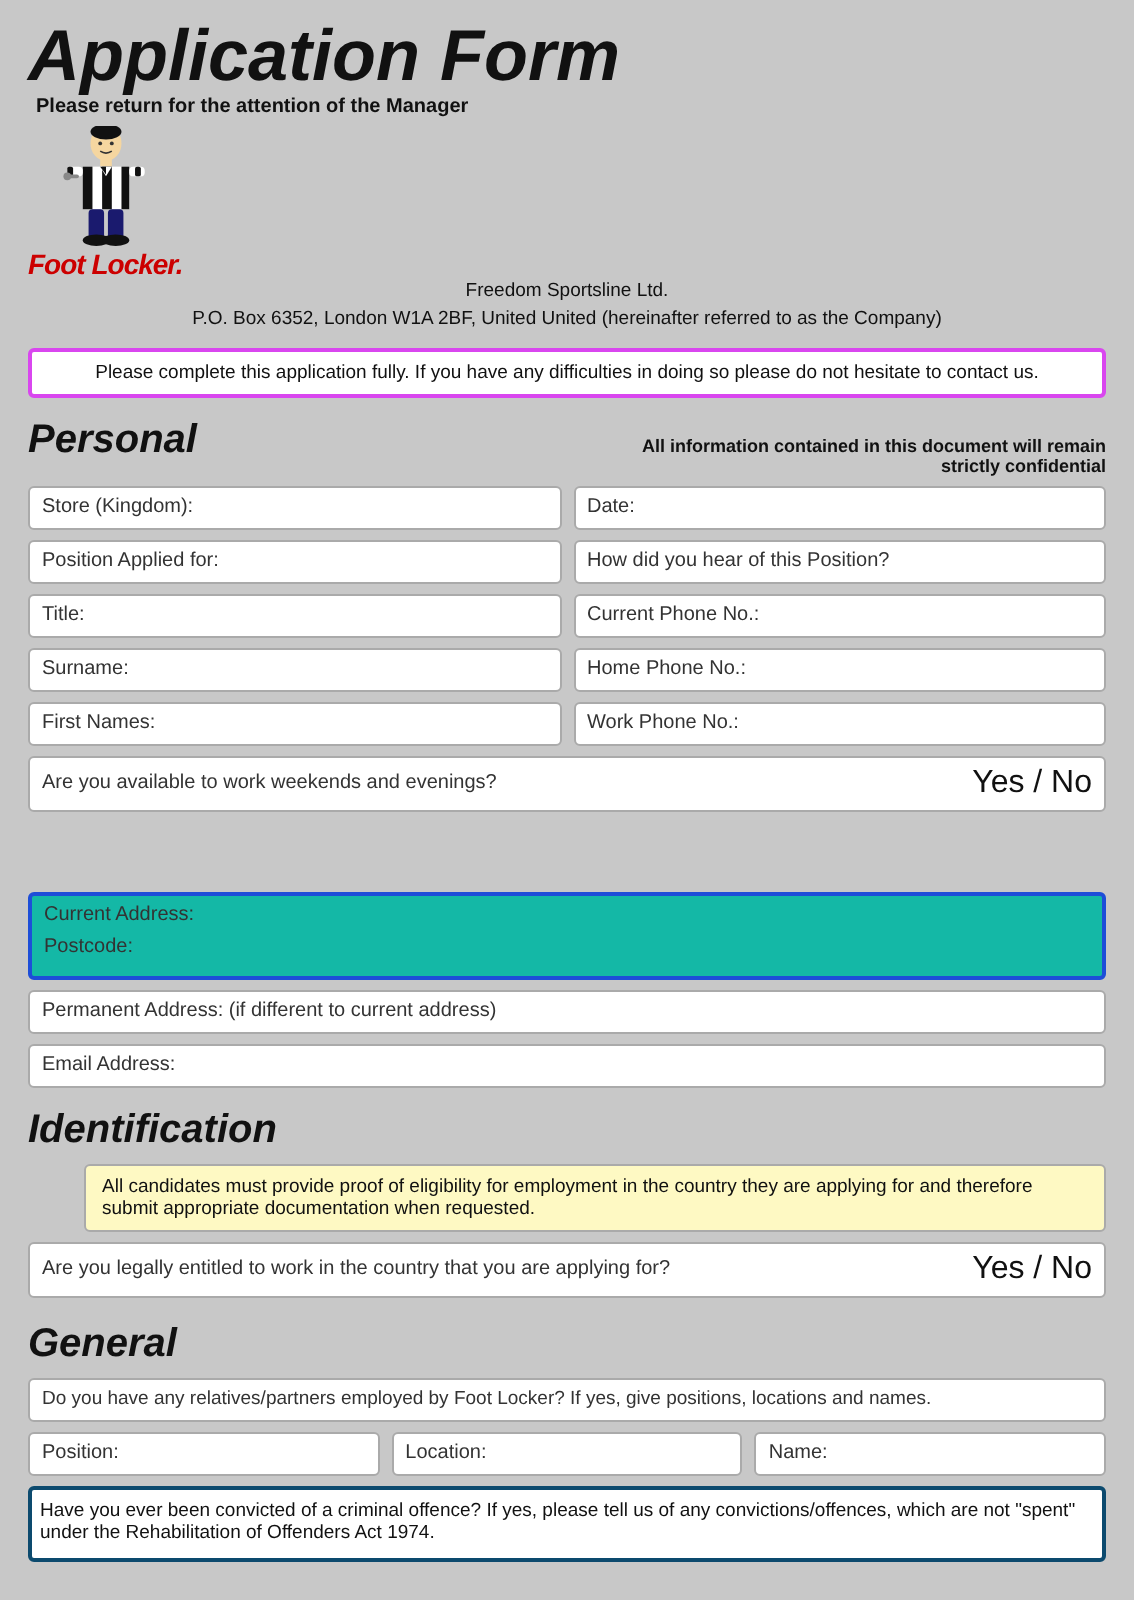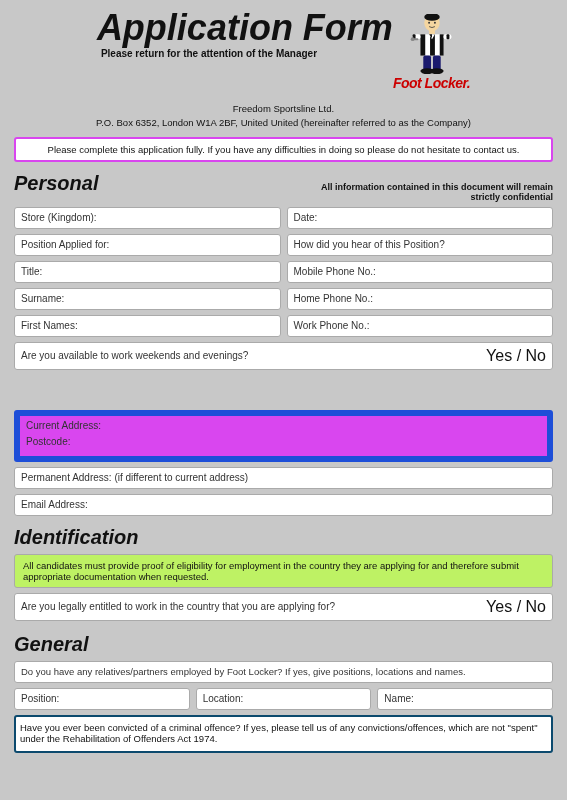--- a/index.html
+++ b/index.html
@@ -15,21 +15,22 @@
       width: 567px;
       min-height: 800px;
       background: #c8c8c8;
       padding: 10px 14px 14px 14px;
     }
     
     .header {
       display: flex;
       justify-content: center;
       align-items: flex-start;
-      margin-bottom: 12px;
+      margin-bottom: 0;
+      flex-direction: column;
     }
     .header-title-block {}
     .app-title {
       font-size: 36px;
       font-weight: 900;
       color: #111;
       line-height: 1;
       font-style: italic;
     }
     .app-subtitle {
@@ -127,37 +128,38 @@
       min-height: 22px;
       display: flex;
       justify-content: space-between;
       align-items: center;
       margin-bottom: 5px;
     }
     .yesno-label { font-size: 10px; color: #333; }
     .yesno-value { font-size: 16px; font-weight: normal; color: #111; }
     
     .address-box {
-      background: #d946ef;
-      border: 6px solid #1d4ed8;
+      background: #14b8a6;
+      border: 2px solid #1d4ed8;
       border-radius: 3px;
       padding: 4px 6px;
       margin-bottom: 5px;
       margin-top: 40px;
     }
     .address-line { font-size: 10px; color: #333; min-height: 16px; }
     
     .id-notice {
-      background: #bef264;
+      background: #fef9c3;
       border: 1px solid #aaa;
       border-radius: 3px;
       padding: 5px 8px;
       font-size: 9.5px;
       color: #111;
       margin-bottom: 5px;
+      margin-left: 28px;
     }
     
     .general-box {
       background: white;
       border: 1px solid #aaa;
       border-radius: 3px;
       padding: 4px 6px;
       font-size: 9.5px;
       color: #333;
       margin-bottom: 5px;
@@ -261,21 +263,21 @@
     <div class="field-box">
       <span>How did you hear of this Position?</span>
     </div>
   </div>
 
   <div class="form-row">
     <div class="field-box">
       <span>Title:</span>
     </div>
     <div class="field-box">
-      <span>Mobile Phone No.:</span>
+      <span>Current Phone No.:</span>
     </div>
   </div>
 
   <div class="form-row">
     <div class="field-box">
       <span>Surname:</span>
     </div>
     <div class="field-box">
       <span>Home Phone No.:</span>
     </div>

